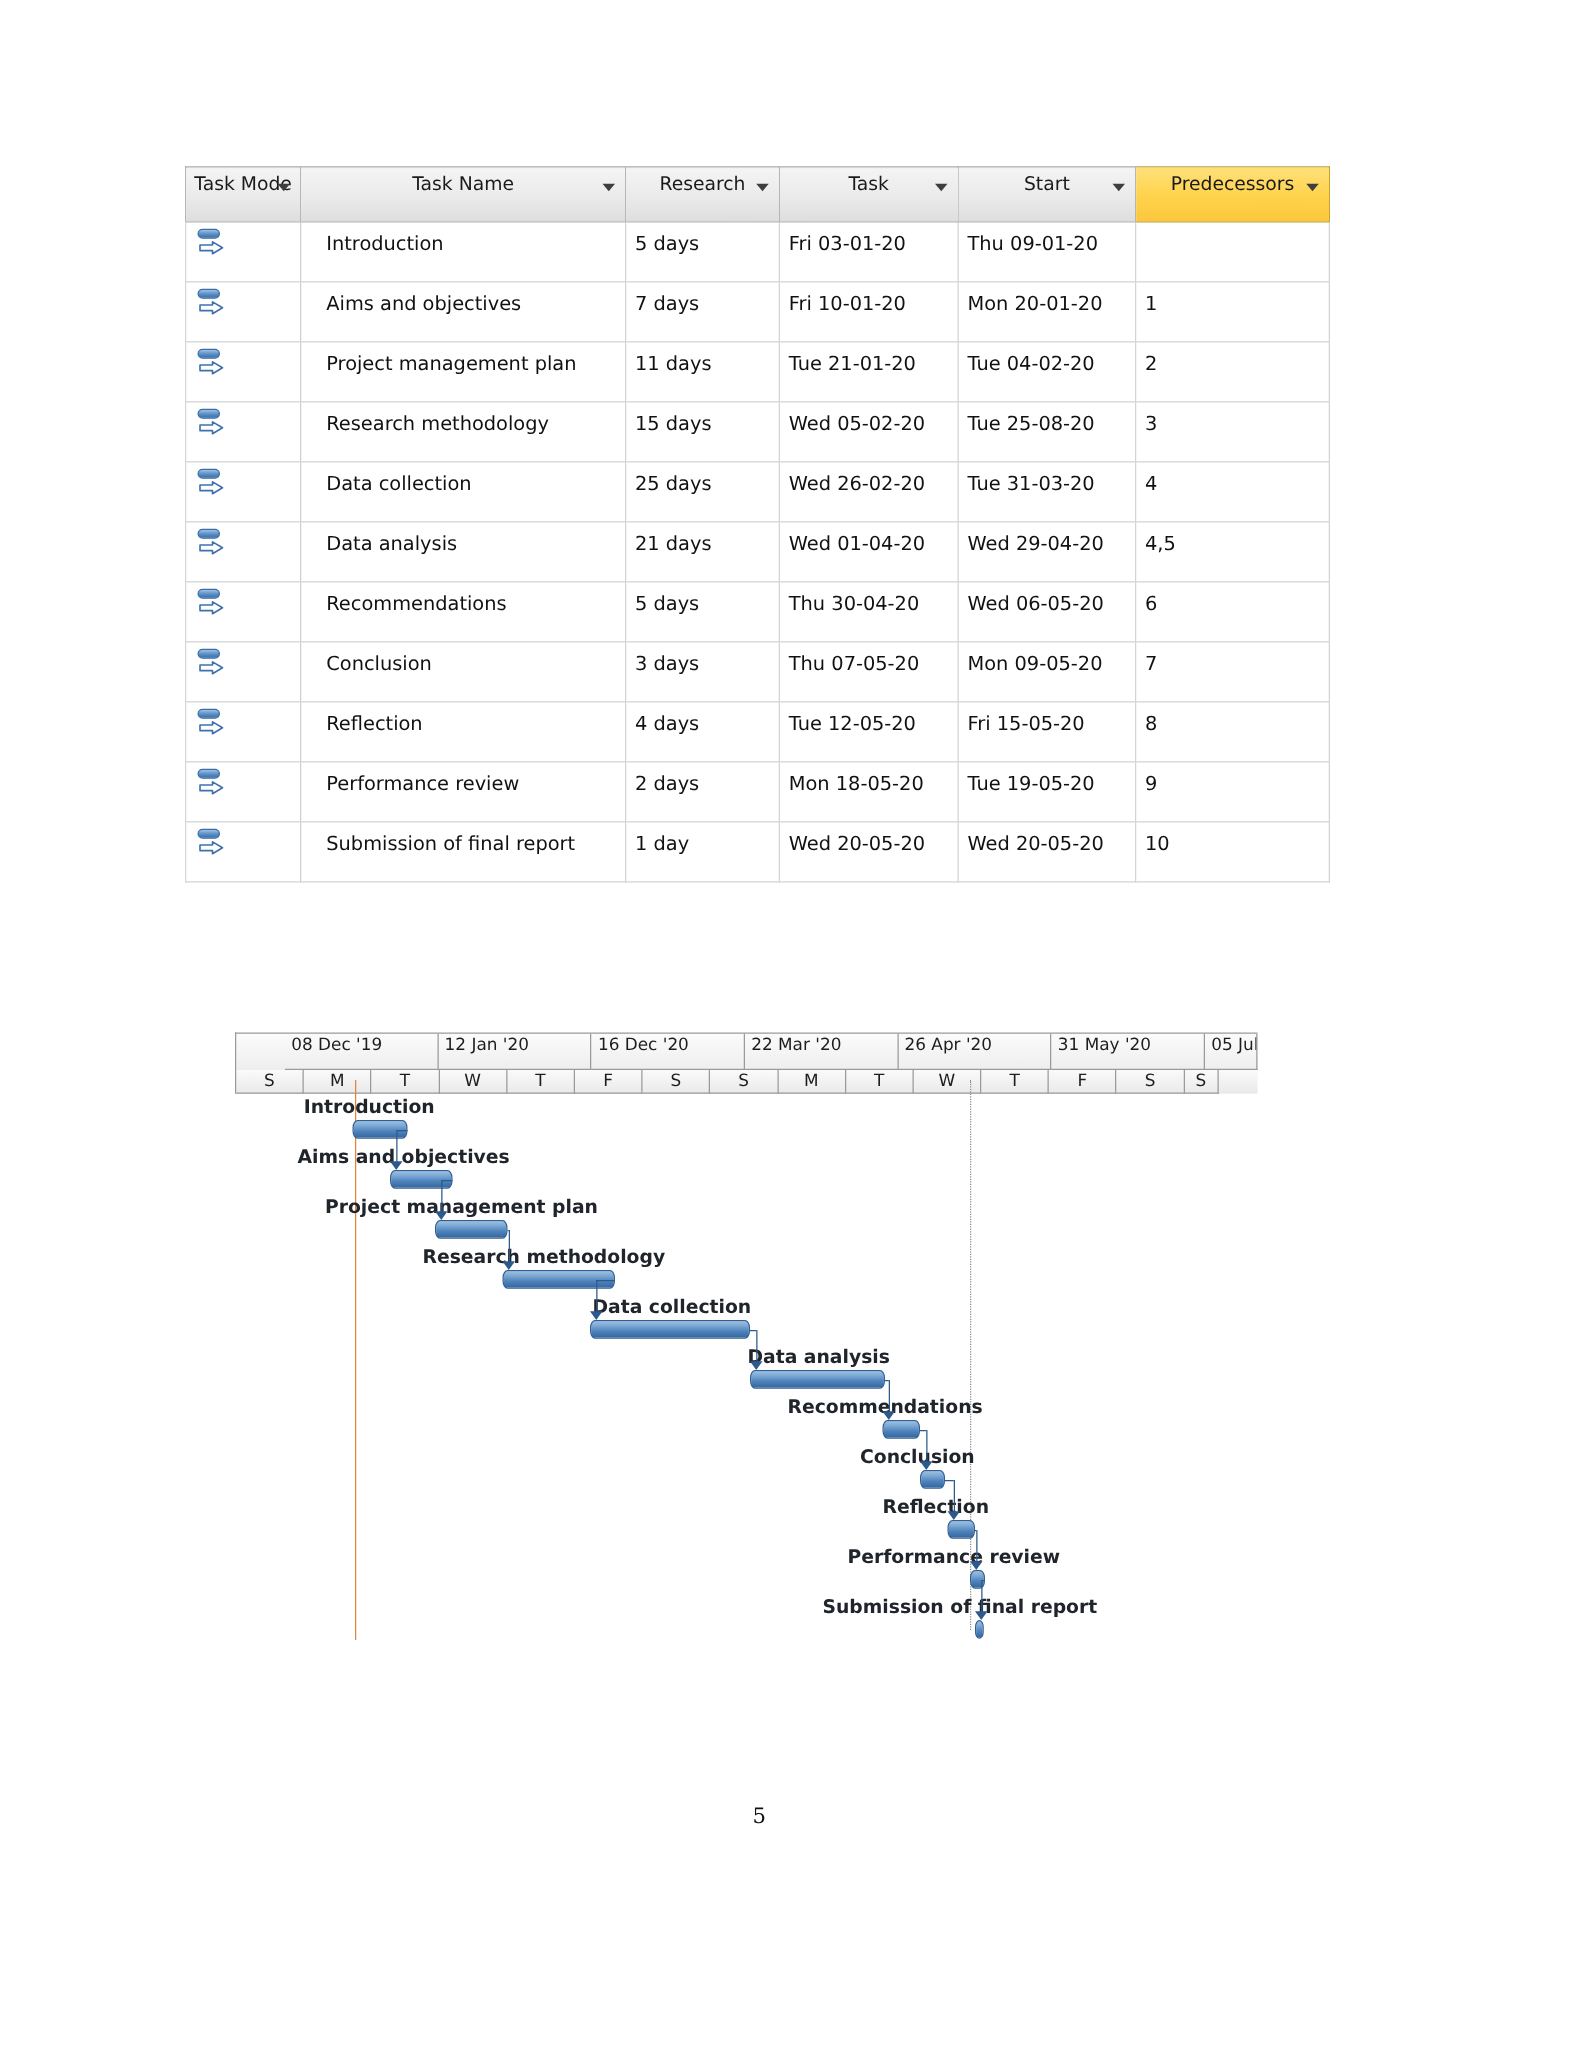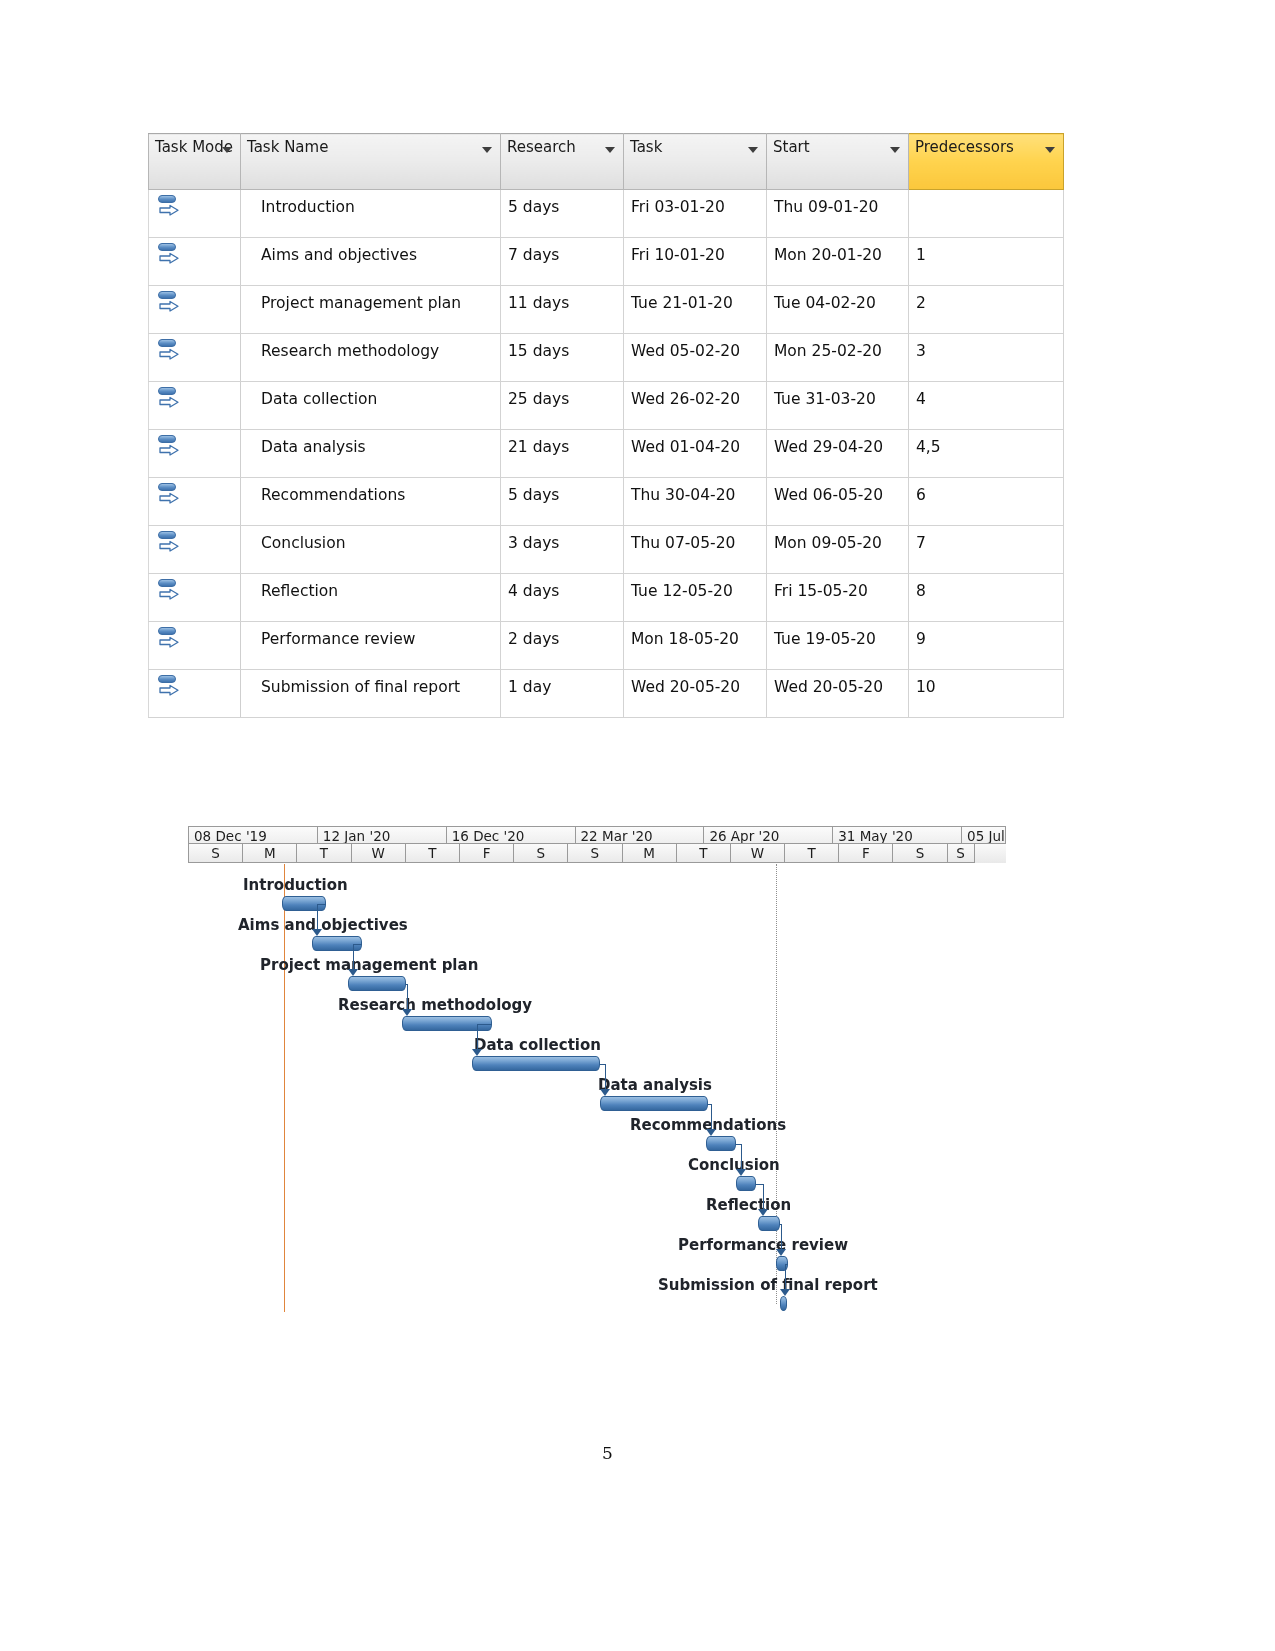--- a/index.html
+++ b/index.html
@@ -33,23 +33,23 @@
   #task-table col.c-finish { width: 142px; }
   #task-table col.c-pred   { width: 155px; }
 
   #task-table th {
     background: linear-gradient(to bottom,#f4f4f4 0%,#eaeaea 55%,#dedede 100%);
     border: 1px solid #b6b6b6;
     border-top: 1px solid #a9a9a9;
     font-weight: normal;
     font-size: 15px;
     color: #1a1a1a;
-    text-align: left;
+    text-align: center;
     vertical-align: top;
-    padding: 5px 6px 16px 6px;
+    padding: 5px 6px 4px 6px;
     height: 34px;
     position: relative;
     white-space: normal;
     line-height: 1.15;
   }
   #task-table th.pred-head {
     background: linear-gradient(to bottom,#ffe municipality 0%,#ffd65a 100%);
     background: linear-gradient(to bottom,#ffe07a 0%,#ffd34d 50%,#fbc73c 100%);
     border-color: #c9a22b;
   }
@@ -102,24 +102,25 @@
   #timescale {
     position: absolute; left: 0; top: 0;
     width: 818px; height: 38px;
   }
   .ts-row {
     display: flex;
     width: 100%;
     box-sizing: border-box;
   }
   .ts-months {
-    height: 18px;
+    height: 30px;
     border-top: 1px solid #9a9a9a;
     border-left: 1px solid #9a9a9a;
     background: linear-gradient(to bottom,#fbfbfb,#eeeeee);
+    padding-left: 39px;
   }
   .ts-days {
     height: 19px;
     border-left: 1px solid #9a9a9a;
     background: linear-gradient(to bottom,#fafafa,#e9e9e9);
   }
   .ts-months .cell {
     border-right: 1px solid #9a9a9a;
     border-bottom: 1px solid #9a9a9a;
     font-size: 13.5px;
@@ -266,21 +267,21 @@
         <td>Tue 04-02-20</td>
         <td>2</td>
       </tr>
       <tr>
         <td class="cell-mode"><span class="ts-icon"><span class="bar"></span><svg width="22" height="15" viewBox="0 0 22 15">
               <path d="M1 4 H11 V1.5 L19 6.2 L11 11 V8.5 H1 Z" fill="#ffffff" stroke="#3f72ad" stroke-width="1.3" stroke-linejoin="round"></path>
             </svg></span></td>
         <td class="cell-name">Research methodology</td>
         <td>15 days</td>
         <td>Wed 05-02-20</td>
-        <td>Mon 25-02-20</td>
+        <td>Tue 25-08-20</td>
         <td>3</td>
       </tr>
       <tr>
         <td class="cell-mode"><span class="ts-icon"><span class="bar"></span><svg width="22" height="15" viewBox="0 0 22 15">
               <path d="M1 4 H11 V1.5 L19 6.2 L11 11 V8.5 H1 Z" fill="#ffffff" stroke="#3f72ad" stroke-width="1.3" stroke-linejoin="round"></path>
             </svg></span></td>
         <td class="cell-name">Data collection</td>
         <td>25 days</td>
         <td>Wed 26-02-20</td>
         <td>Tue 31-03-20</td>

